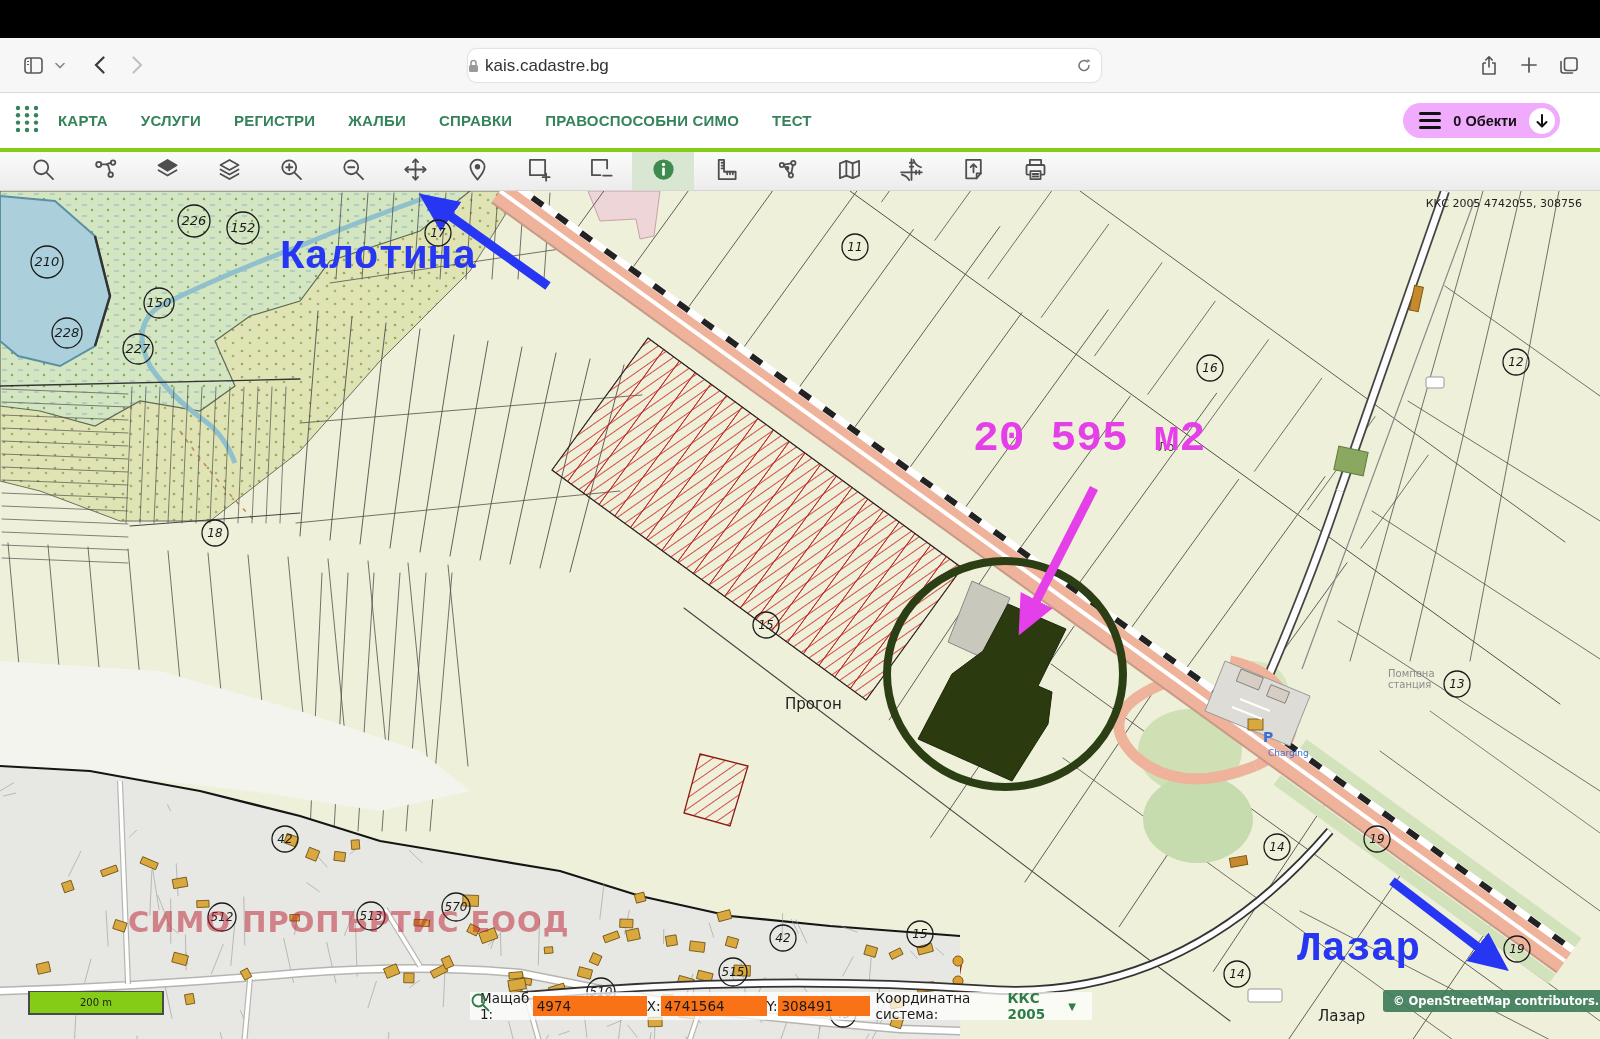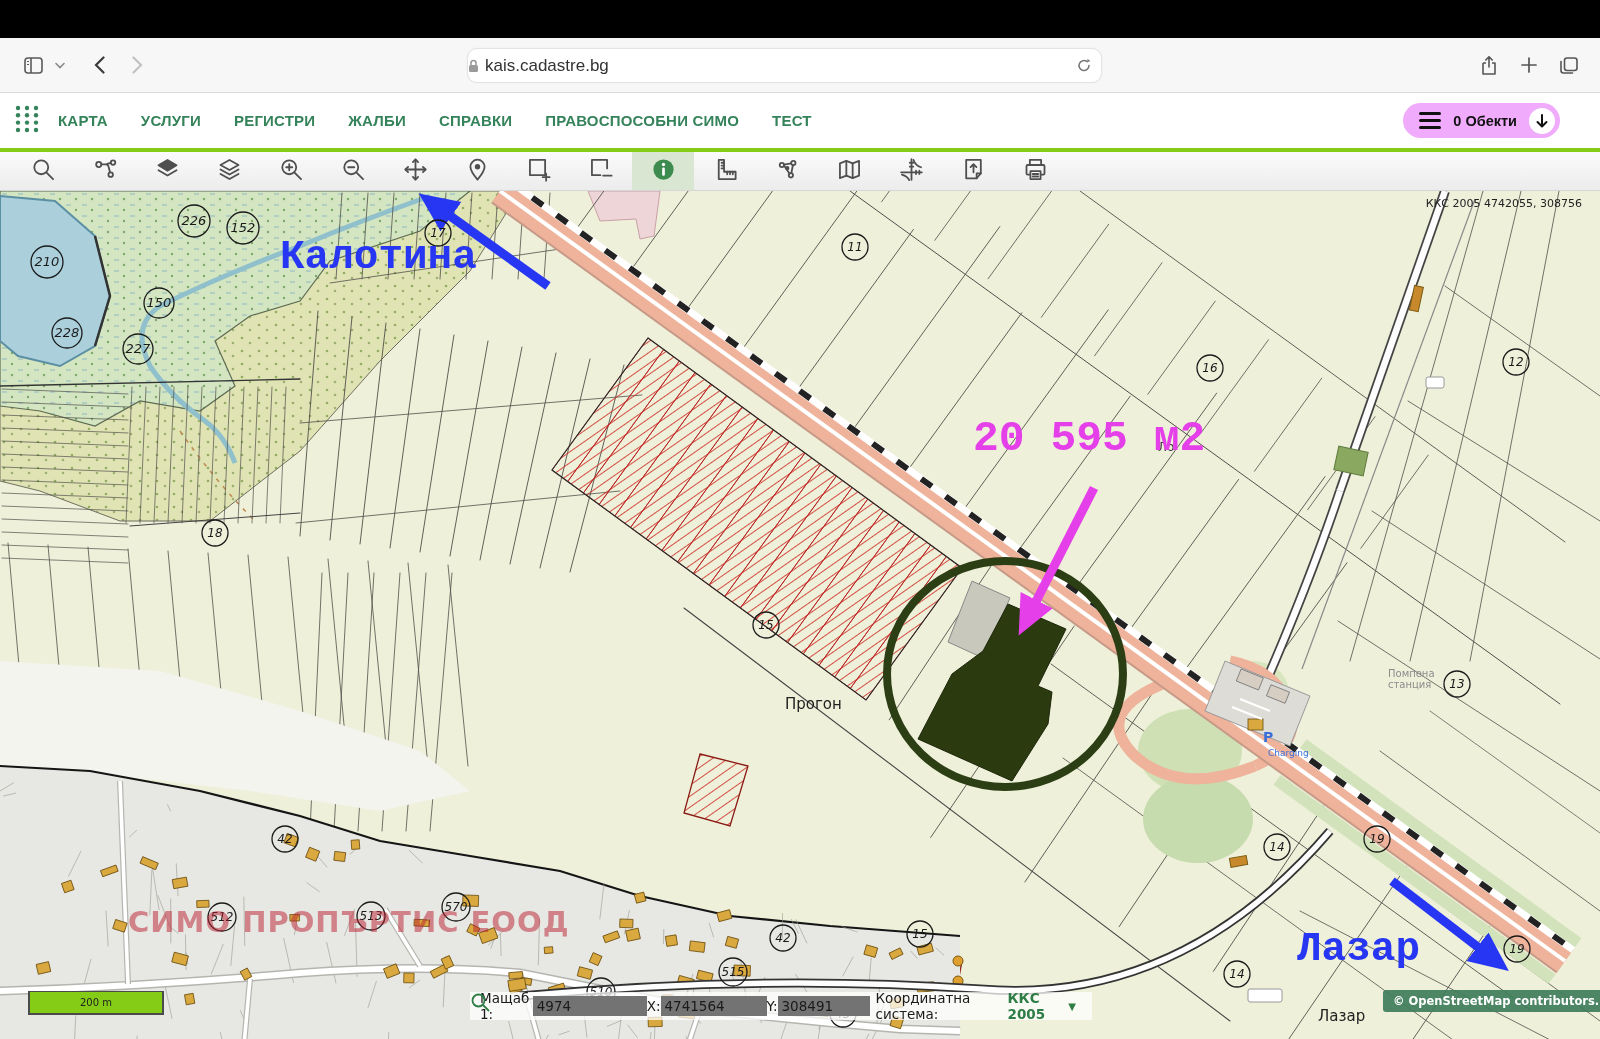--- a/index.html
+++ b/index.html
@@ -48,21 +48,21 @@
   .anno.blue{color:#2636f2;}
   .anno.mag{color:#e43fe8;}
   .watermark{position:absolute;left:128px;top:714px;font-family:"DejaVu Sans",sans-serif;
     font-weight:bold;font-size:29px;letter-spacing:1px;color:rgba(185,30,45,.5);white-space:nowrap;}
   .scalebar{position:absolute;left:28px;top:800px;width:132px;height:21px;background:#84cc16;
     border:2px solid #4a4a4a;border-top-width:1px;display:flex;align-items:center;
     justify-content:center;font-family:"DejaVu Sans",sans-serif;font-size:10px;color:#222;}
   .statusbar{position:absolute;left:470px;top:801px;width:612px;height:28px;
     background:rgba(255,255,255,.74);display:flex;align-items:center;gap:0;
     font-family:"DejaVu Sans",sans-serif;font-size:13.5px;color:#1a1a1a;padding-left:10px;}
-  .statusbar input{height:20px;border:none;background:#737373;font-family:"DejaVu Sans",sans-serif;
+  .statusbar input{height:20px;border:none;background:#f97316;font-family:"DejaVu Sans",sans-serif;
     font-size:13.5px;color:#1a1a1a;padding:0 4px;}
   .statusbar .crs{font-weight:bold;color:#2e7d46;margin-left:4px;}
   .statusbar .crs-arrow{color:#2e7d46;font-size:10px;margin:0 2px;}
   .statusbar .sb-zoom{margin-left:14px;display:flex;}
   .attribution{position:absolute;left:1383px;top:799px;background:rgba(62,125,90,.92);
     color:#fff;font-family:"DejaVu Sans",sans-serif;font-size:11.5px;font-weight:600;
     padding:4px 10px;border-radius:3px;white-space:nowrap;}
 </style>
 </head>
 <body>

